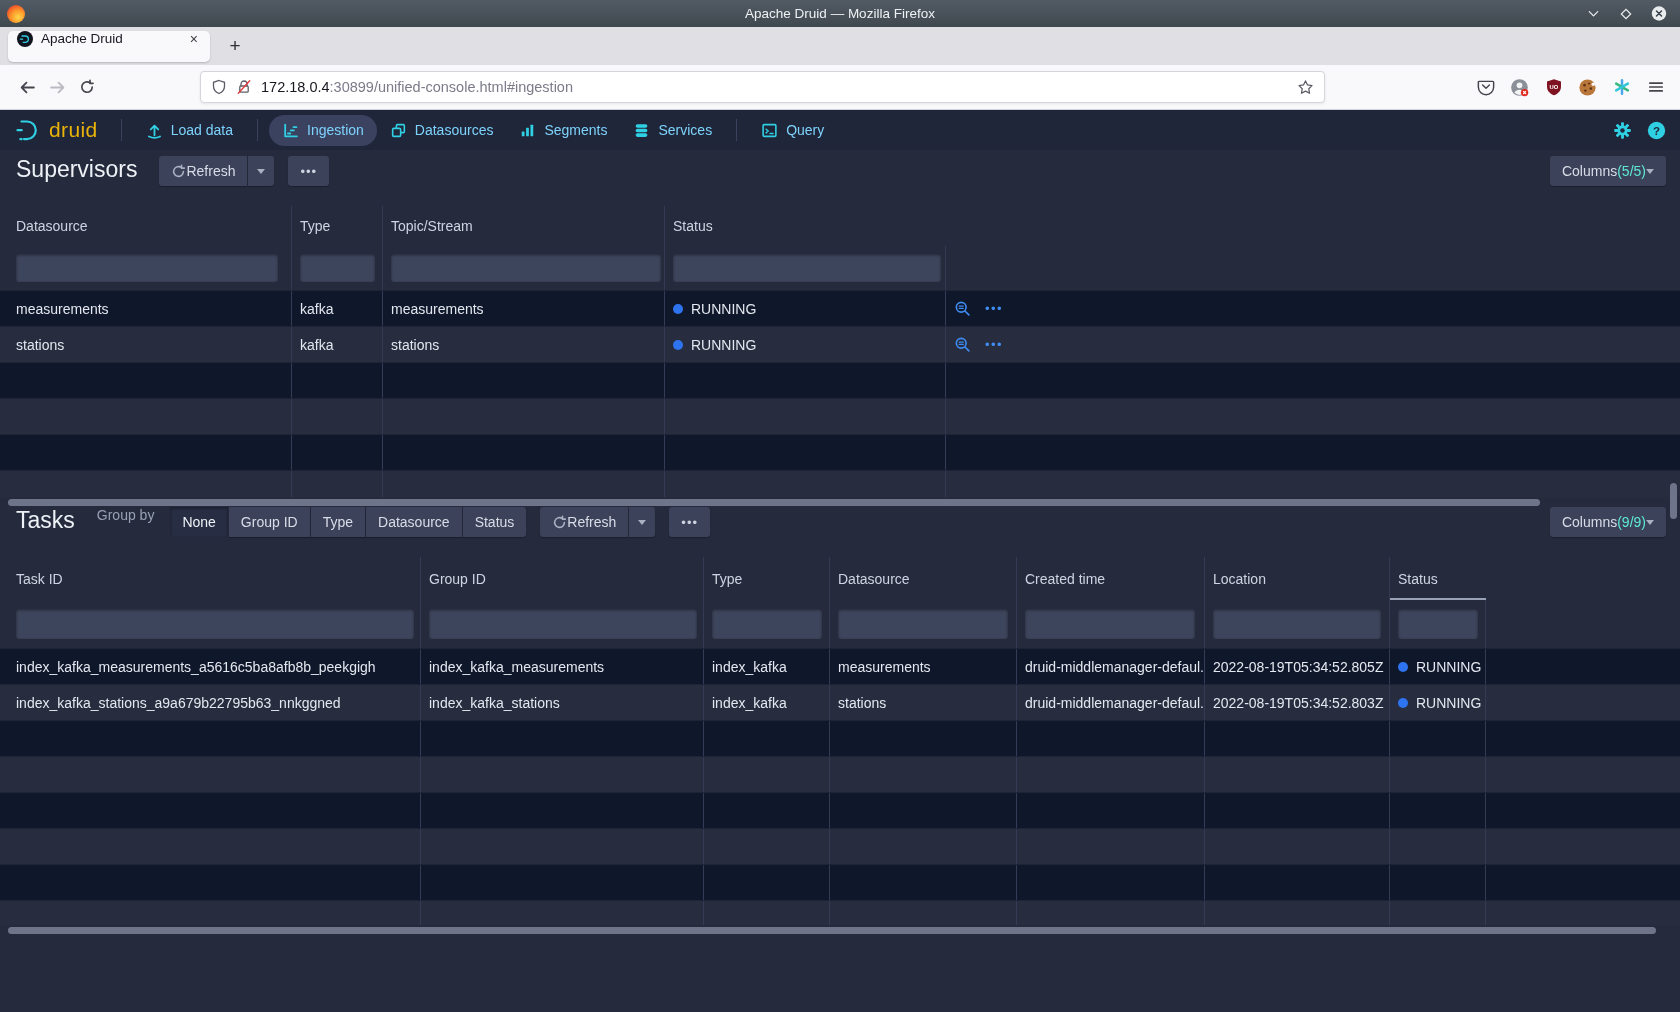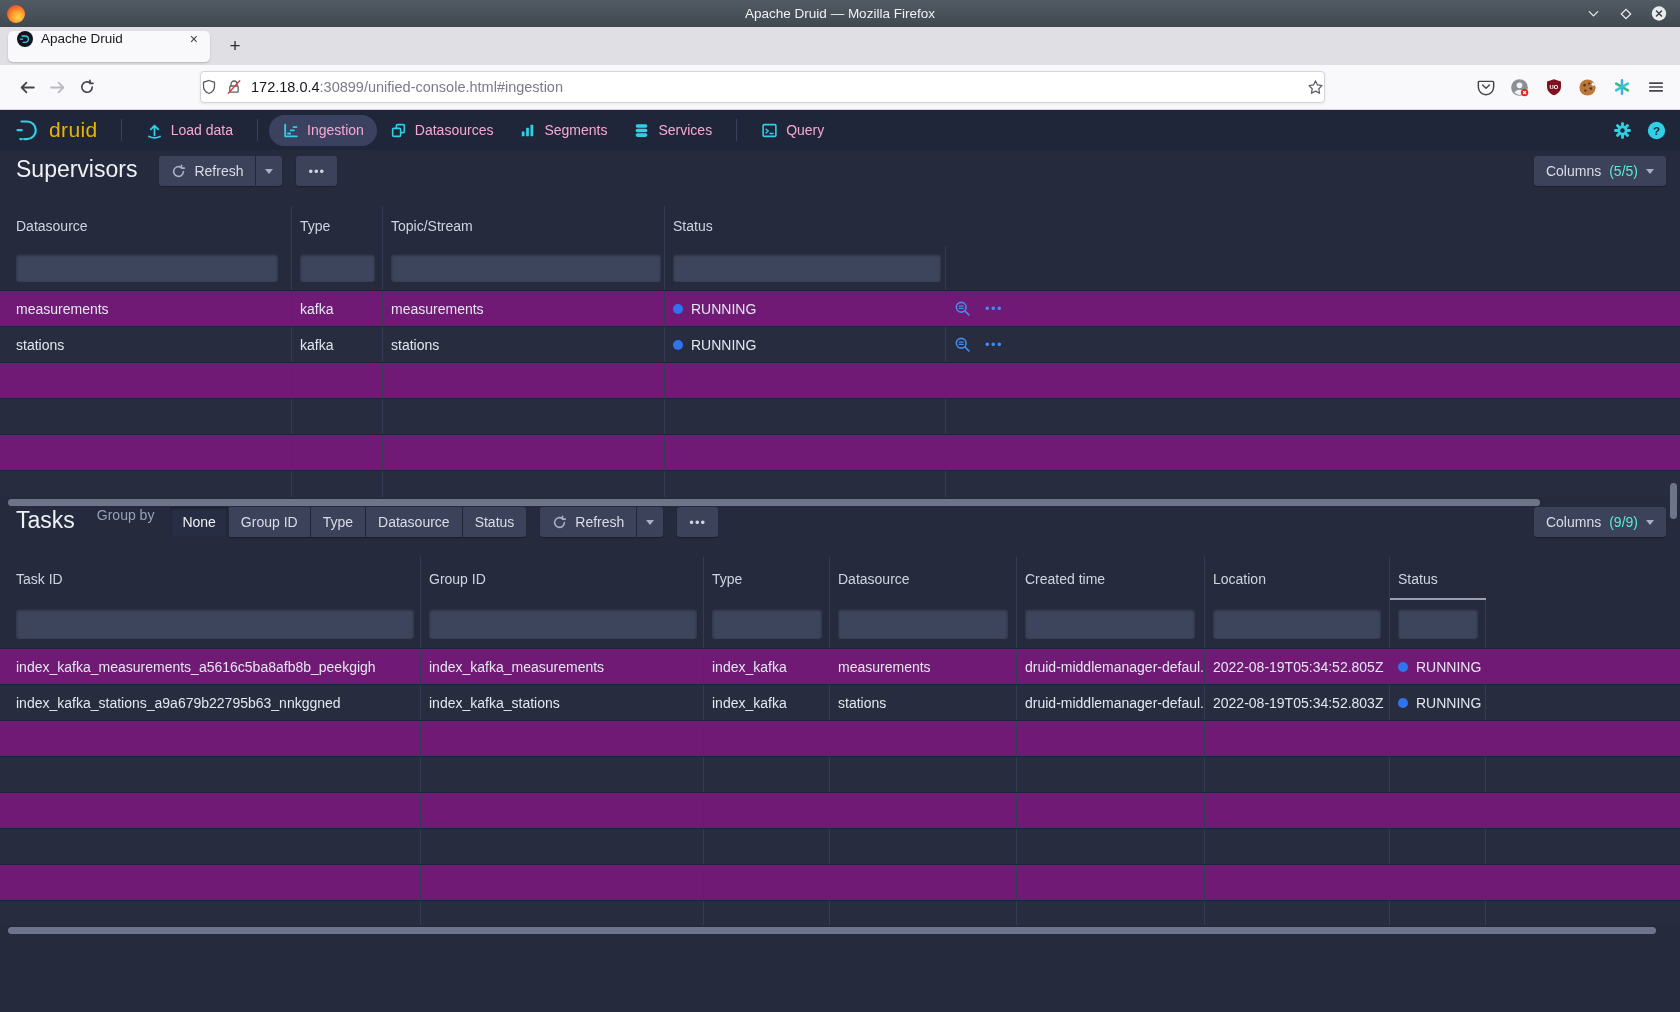--- a/index.html
+++ b/index.html
@@ -18,44 +18,44 @@
   .tab { width:202px; height:31px; background:#f9f9fb; border-radius:5px; margin-left:8px;
     display:flex; padding:0 9px; box-shadow:0 1px 2px rgba(0,0,0,.18); }
   .tab-title { font-size:13.5px; color:#17171f; margin-left:8px; flex:1; white-space:nowrap; overflow:hidden; }
   .tab-close { color:#3c3c44; font-size:14px; padding:0 3px; cursor:default; }
   .newtab-btn { width:30px; height:30px; margin-left:10px; display:flex; align-items:center; justify-content:center;
     font-size:19px; color:#2e2e36; border-radius:4px; }
 
   .toolbar { height:45px; background:#f9f9fb; border-bottom:1px solid #d2d2d8; display:flex; align-items:center; padding:0 12px; }
   .tb-btn { width:30px; height:30px; display:flex; align-items:center; justify-content:center; border-radius:4px; }
   .urlbar { margin-left:98px; width:1125px; height:32px; background:#ffffff; border:1px solid #d5d5dc; border-radius:4px;
-    box-shadow:0 1px 3px rgba(0,0,0,.08); display:flex; align-items:center; padding:0 0; }
+    box-shadow:0 1px 3px rgba(0,0,0,.08); display:flex; align-items:center; padding:0 10px; }
   .url-icon { width:16px; height:16px; margin-right:9px; flex:0 0 auto; }
   .url-text { font-size:14.5px; white-space:nowrap; overflow:hidden; flex:1; }
   .url-host { color:#17171f; }
   .url-rest { color:#7b7b8a; }
   .toolbar-right { margin-left:auto; display:flex; align-items:center; gap:9px; }
   .ext-btn { width:25px; height:25px; display:flex; align-items:center; justify-content:center; }
 
   
   .app { height:902px; background:#252b3d; position:relative; }
   .navbar { height:40px; background:#202639; display:flex; align-items:center; padding:0 14px; }
   .brand { display:flex; align-items:center; gap:8px; margin-right:12px; }
   .brand-text { font-size:21px; color:#eab308; letter-spacing:.4px; }
   .nav-sep { width:1px; height:22px; background:#3a415c; margin:0 11px; }
-  .nav-item { display:flex; align-items:center; gap:8px; color:#f9a8d4; font-size:14px; padding:7px 13px; border-radius:16px; cursor:default; }
+  .nav-item { display:flex; align-items:center; gap:8px; color:#7dd3fc; font-size:14px; padding:7px 13px; border-radius:16px; cursor:default; }
   .nav-item.active { background:#3a4260; }
   .nav-right { margin-left:auto; display:flex; align-items:center; gap:15px; }
 
   .section-head { display:flex; align-items:flex-start; padding:0 14px 0 16px; }
   .sup-head { height:56px; padding-top:6px; }
   .tasks-head { height:50px; }
   .title { font-size:23px; font-weight:400; color:#eef1f6; margin-right:22px; }
   .btn { background:#3b4259; border:none; color:#d9dde8; font-size:14px; height:30px; padding:0 12px; border-radius:3px;
-    display:inline-flex; align-items:center; gap:8px; box-shadow:0 1px 1px rgba(0,0,0,.28); font-family:inherit; }
+    display:inline-flex; align-items:center; box-shadow:0 1px 1px rgba(0,0,0,.28); font-family:inherit; }
   .btn.split-main { border-radius:3px 0 0 3px; }
   .btn.caret-btn { border-radius:0 3px 3px 0; margin-left:1px; padding:0 9px; }
   .btn.more-btn { margin-left:14px; letter-spacing:1px; font-size:13px; color:#cdd3e0; }
   .caret-down { width:0; height:0; border-left:4px solid transparent; border-right:4px solid transparent; border-top:5px solid #a9b0c2; }
   .seg-group { display:flex; margin-left:2px; }
   .seg-group .btn { border-radius:0; margin-right:1px; }
   .seg-group .btn:first-child { border-radius:3px 0 0 3px; }
   .seg-group .btn:last-child { border-radius:0 3px 3px 0; margin-right:0; }
   .btn.active-seg { background:#272d42; box-shadow:inset 0 1px 3px rgba(0,0,0,.4); color:#eef1f6; }
   .groupby-label { font-size:14px; color:#97a0b6; margin-right:14px; }
@@ -74,21 +74,21 @@
   .th { font-size:14px; color:#ced4e2; }
   .th-sorted { box-shadow:inset 0 -2px 0 #99a1b6; }
   .frow { height:44px; }
   .frow-tall { height:48px; }
   .frow .c, .frow-tall .c { padding-left:0; padding-right:0; }
   .flt { height:28px; background:#3d455c; border:none; border-radius:3px; box-shadow:inset 0 1px 3px rgba(0,0,0,.42);
     margin-left:8px; color:#e3e7ef; padding:0 8px; font:inherit; font-size:14px; }
   .c:first-child .flt { margin-left:16px; }
   .frow-tall .flt { height:30px; }
   .row { height:36px; font-size:14px; color:#e3e7ef; border-top:1px solid #1f2536; }
-  .r-light { background:#701a75; }
+  .r-light { background:#0f172a; }
   .r-dark { background:#272d3f; }
   .partial-27 { height:27px; }
   .partial-25 { height:25px; }
   .dot { width:10px; height:10px; border-radius:50%; background:#2e74f0; margin-right:8px; flex:0 0 auto; }
   .actions-c { gap:14px; }
   .more-blue { color:#3f8df2; font-size:13px; letter-spacing:1.5px; }
   .hscroll { height:10px; position:relative; }
   .hthumb { position:absolute; top:2px; left:8px; height:7px; border-radius:4px; background:#6e7489; }
   .sup-thumb { width:1532px; }
   .task-thumb { width:1648px; }

